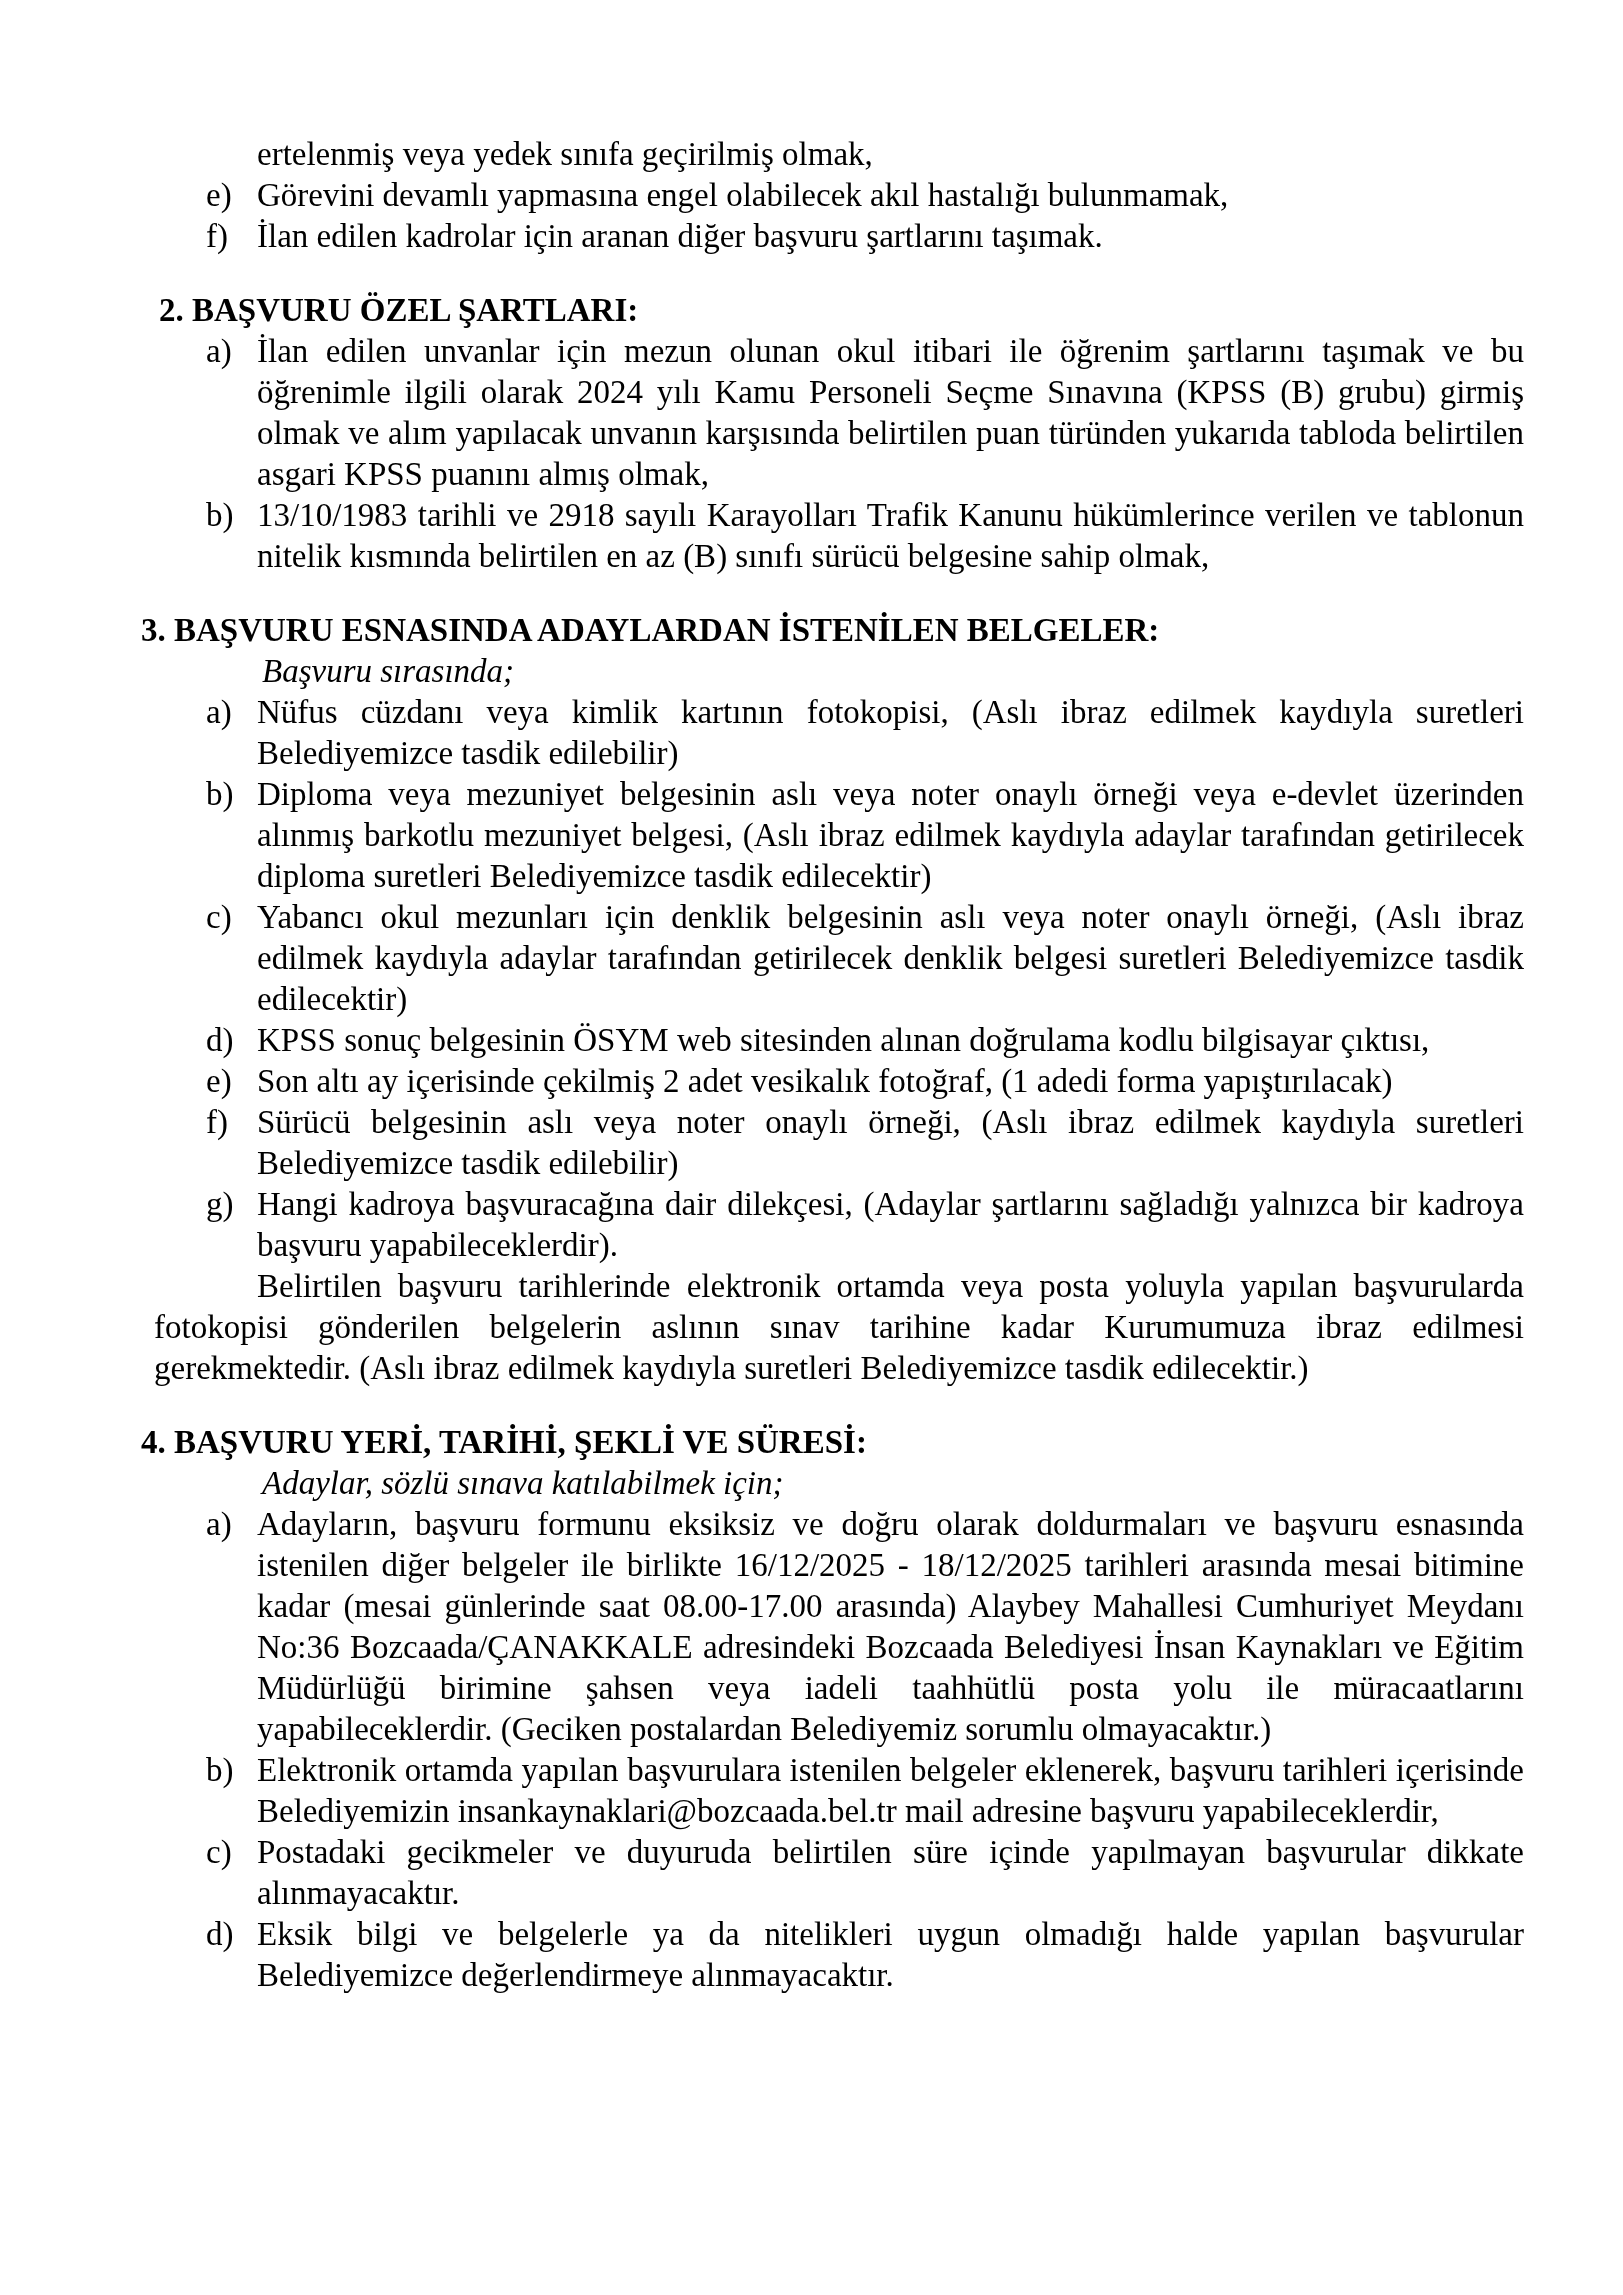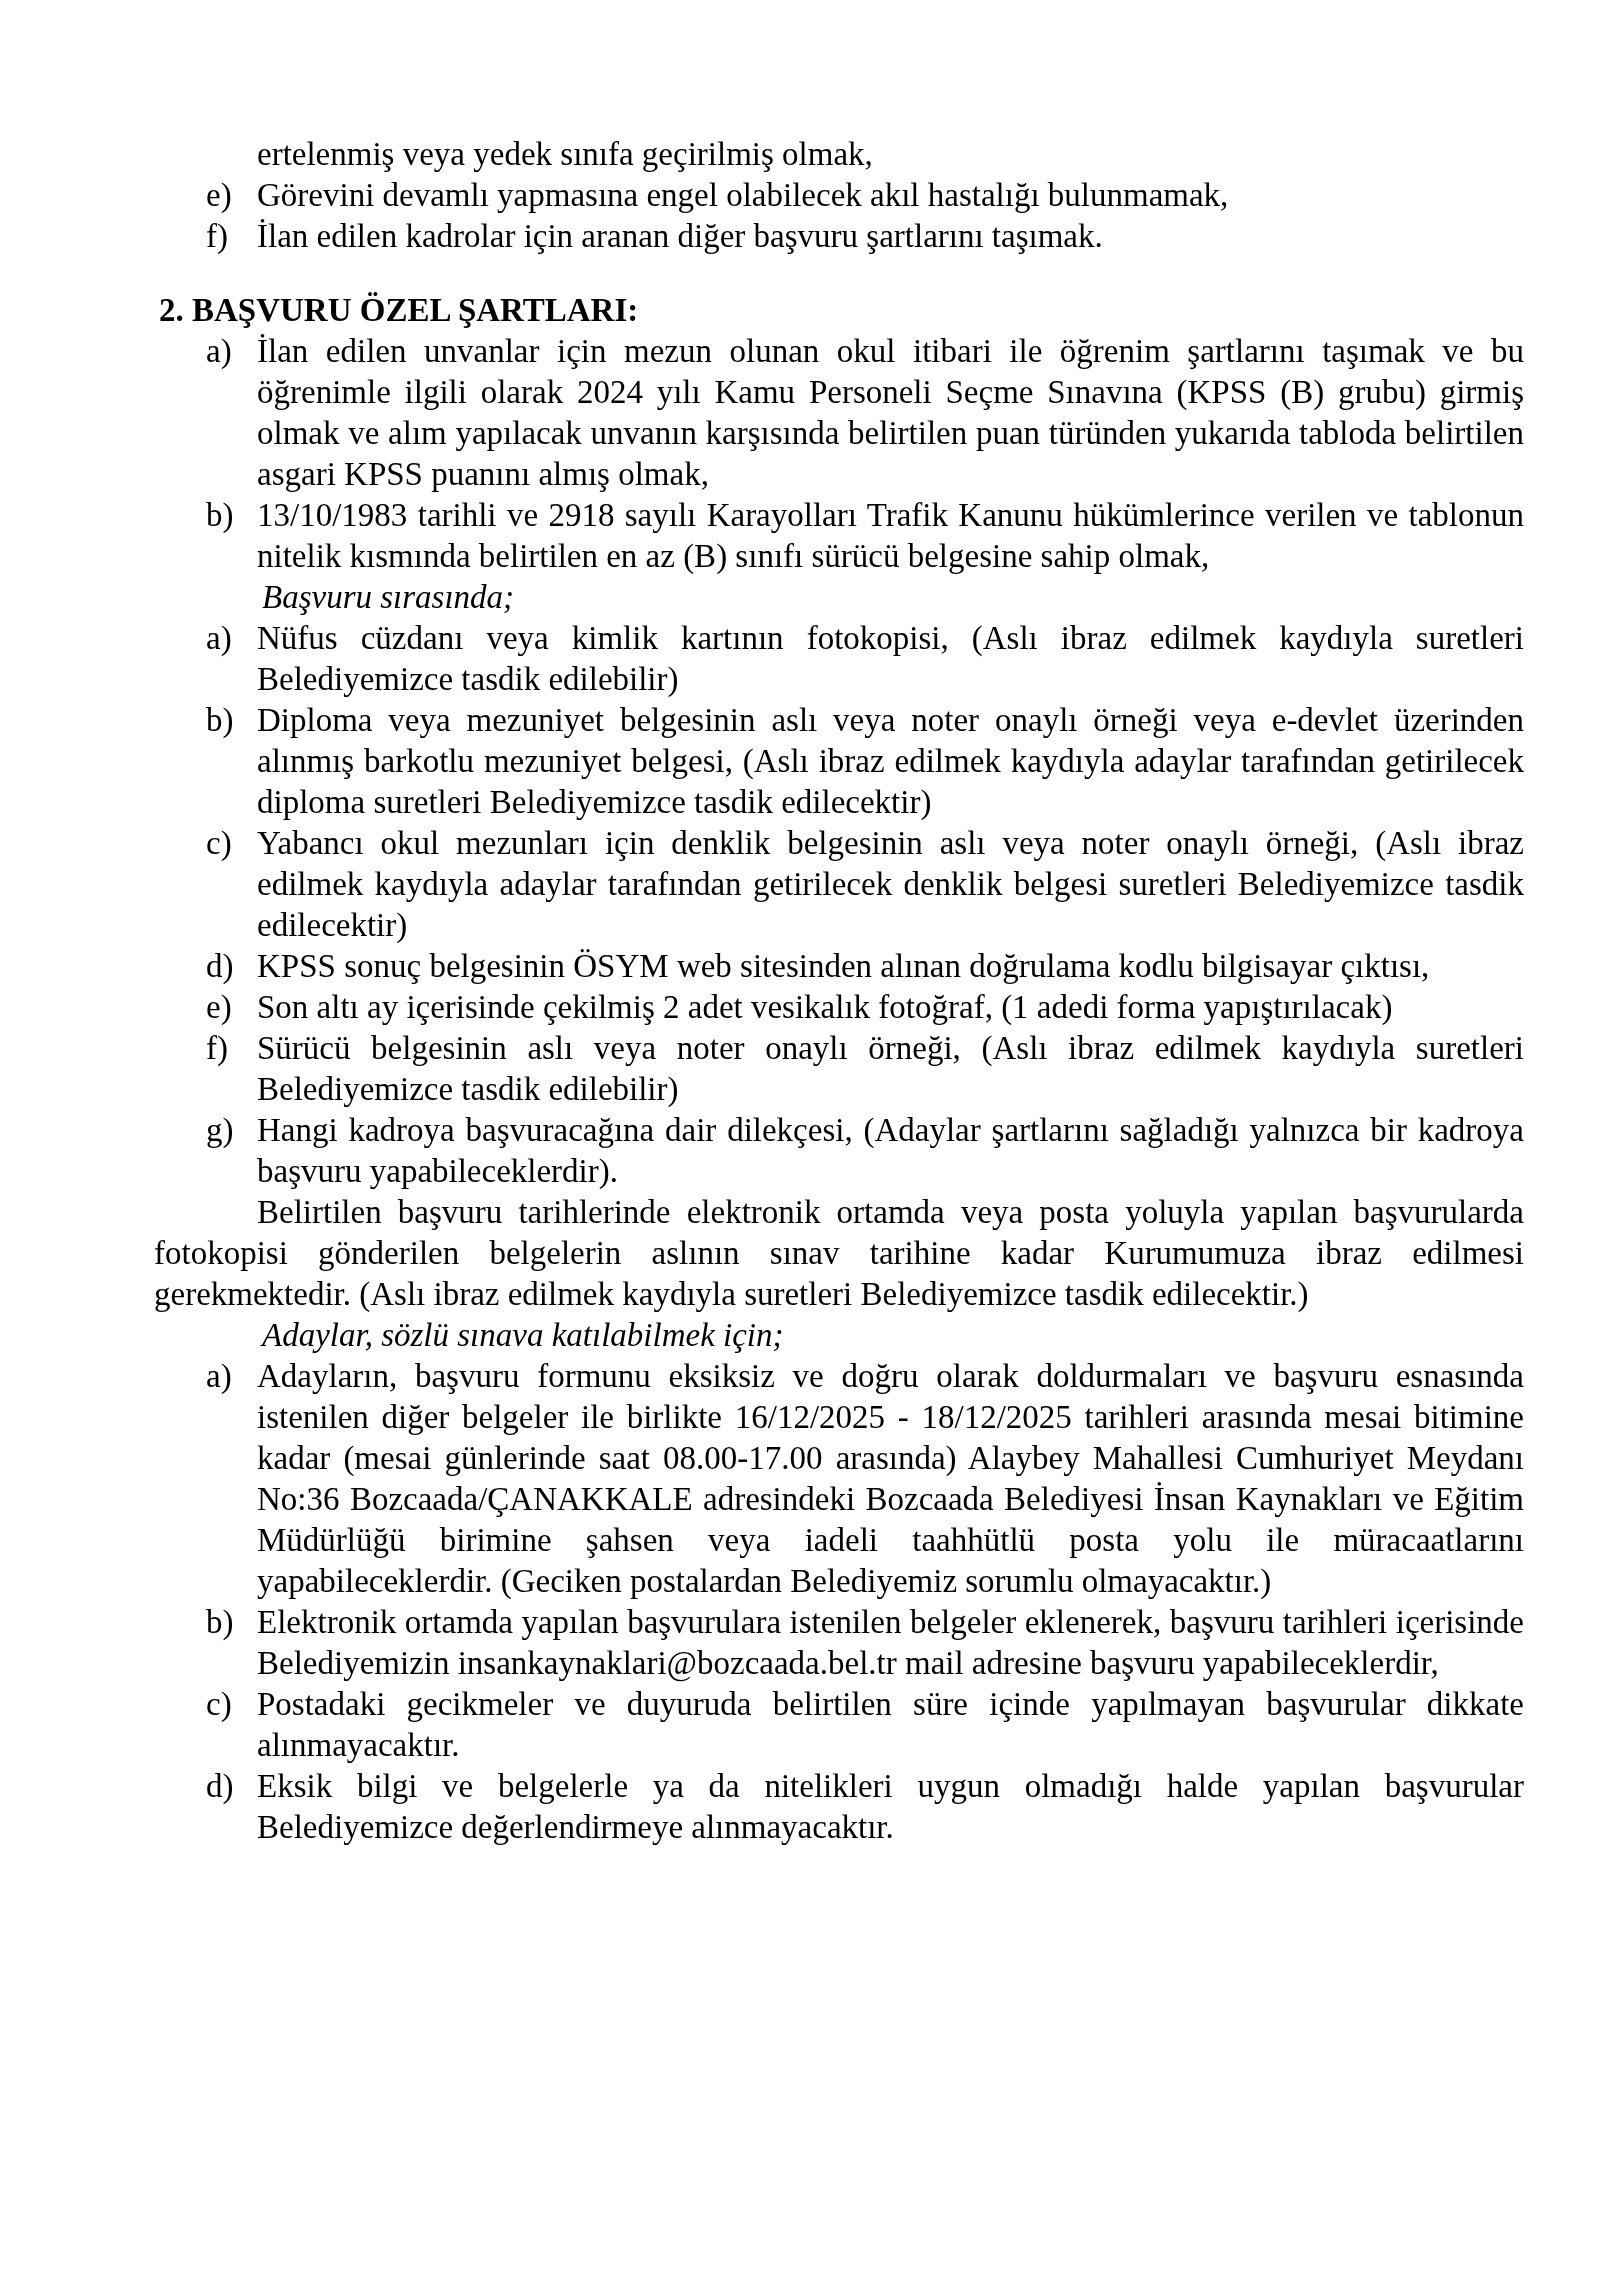--- a/index.html
+++ b/index.html
@@ -78,20 +78,21 @@
     <div class="li">
       <span class="marker">a)</span>
       <span class="li-text">İlan edilen unvanlar için mezun olunan okul itibari ile öğrenim şartlarını taşımak ve bu öğrenimle ilgili olarak 2024 yılı Kamu Personeli Seçme Sınavına (KPSS (B) grubu)  girmiş olmak ve alım yapılacak unvanın karşısında belirtilen puan türünden yukarıda tabloda belirtilen asgari KPSS puanını almış olmak,</span>
     </div>
     <div class="li">
       <span class="marker">b)</span>
       <span class="li-text">13/10/1983 tarihli ve 2918 sayılı Karayolları Trafik Kanunu hükümlerince verilen ve tablonun nitelik kısmında belirtilen en az (B) sınıfı sürücü belgesine sahip olmak,</span>
     </div>
   </div>
 
+  <p class="heading">3. BAŞVURU ESNASINDA ADAYLARDAN İSTENİLEN BELGELER:</p>
   <p class="intro-line">Başvuru sırasında;</p>
   <div class="doc-list">
     <div class="li">
       <span class="marker">a)</span>
       <span class="li-text">Nüfus cüzdanı veya kimlik kartının fotokopisi, (Aslı ibraz edilmek kaydıyla suretleri Belediyemizce tasdik edilebilir)</span>
     </div>
     <div class="li">
       <span class="marker">b)</span>
       <span class="li-text">Diploma veya mezuniyet belgesinin aslı veya noter onaylı örneği veya e-devlet üzerinden  alınmış barkotlu mezuniyet belgesi, (Aslı ibraz edilmek kaydıyla adaylar tarafından getirilecek diploma suretleri Belediyemizce tasdik edilecektir)</span>
     </div>
@@ -111,20 +112,21 @@
       <span class="marker">f)</span>
       <span class="li-text">Sürücü belgesinin aslı veya noter onaylı örneği, (Aslı ibraz edilmek kaydıyla suretleri Belediyemizce tasdik edilebilir)</span>
     </div>
     <div class="li">
       <span class="marker">g)</span>
       <span class="li-text">Hangi kadroya başvuracağına dair dilekçesi, (Adaylar şartlarını sağladığı yalnızca bir kadroya başvuru yapabileceklerdir).</span>
     </div>
   </div>
   <p class="body-par">Belirtilen başvuru tarihlerinde elektronik ortamda veya posta yoluyla yapılan başvurularda fotokopisi gönderilen belgelerin aslının sınav tarihine kadar Kurumumuza ibraz edilmesi gerekmektedir. (Aslı ibraz edilmek kaydıyla suretleri Belediyemizce tasdik edilecektir.)</p>
 
+  <p class="heading">4. BAŞVURU YERİ, TARİHİ, ŞEKLİ VE SÜRESİ:</p>
   <p class="intro-line">Adaylar, sözlü sınava katılabilmek için;</p>
   <div class="doc-list">
     <div class="li">
       <span class="marker">a)</span>
       <span class="li-text">Adayların, başvuru formunu eksiksiz ve doğru olarak doldurmaları ve başvuru esnasında istenilen diğer belgeler ile birlikte 16/12/2025 - 18/12/2025 tarihleri arasında mesai bitimine kadar (mesai günlerinde saat 08.00-17.00 arasında) Alaybey Mahallesi Cumhuriyet Meydanı No:36 Bozcaada/ÇANAKKALE adresindeki Bozcaada Belediyesi İnsan Kaynakları ve Eğitim Müdürlüğü birimine şahsen veya iadeli taahhütlü posta yolu ile müracaatlarını yapabileceklerdir. (Geciken postalardan Belediyemiz sorumlu olmayacaktır.)</span>
     </div>
     <div class="li">
       <span class="marker">b)</span>
       <span class="li-text">Elektronik ortamda yapılan başvurulara istenilen belgeler eklenerek, başvuru tarihleri içerisinde Belediyemizin insankaynaklari@bozcaada.bel.tr mail adresine başvuru yapabileceklerdir,</span>
     </div>

